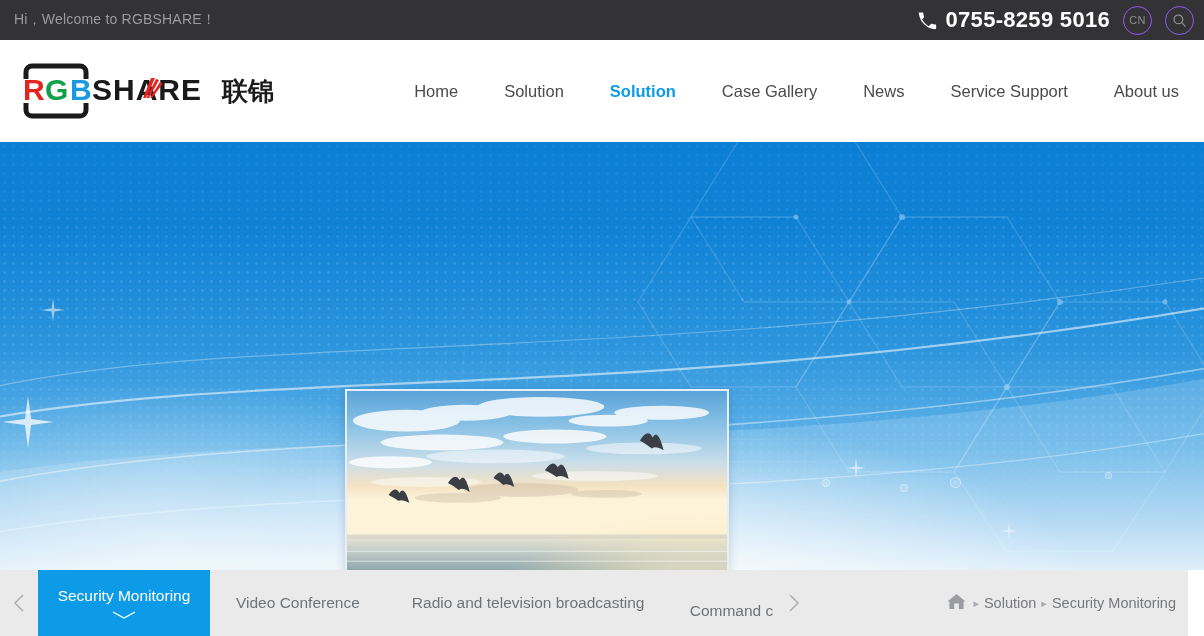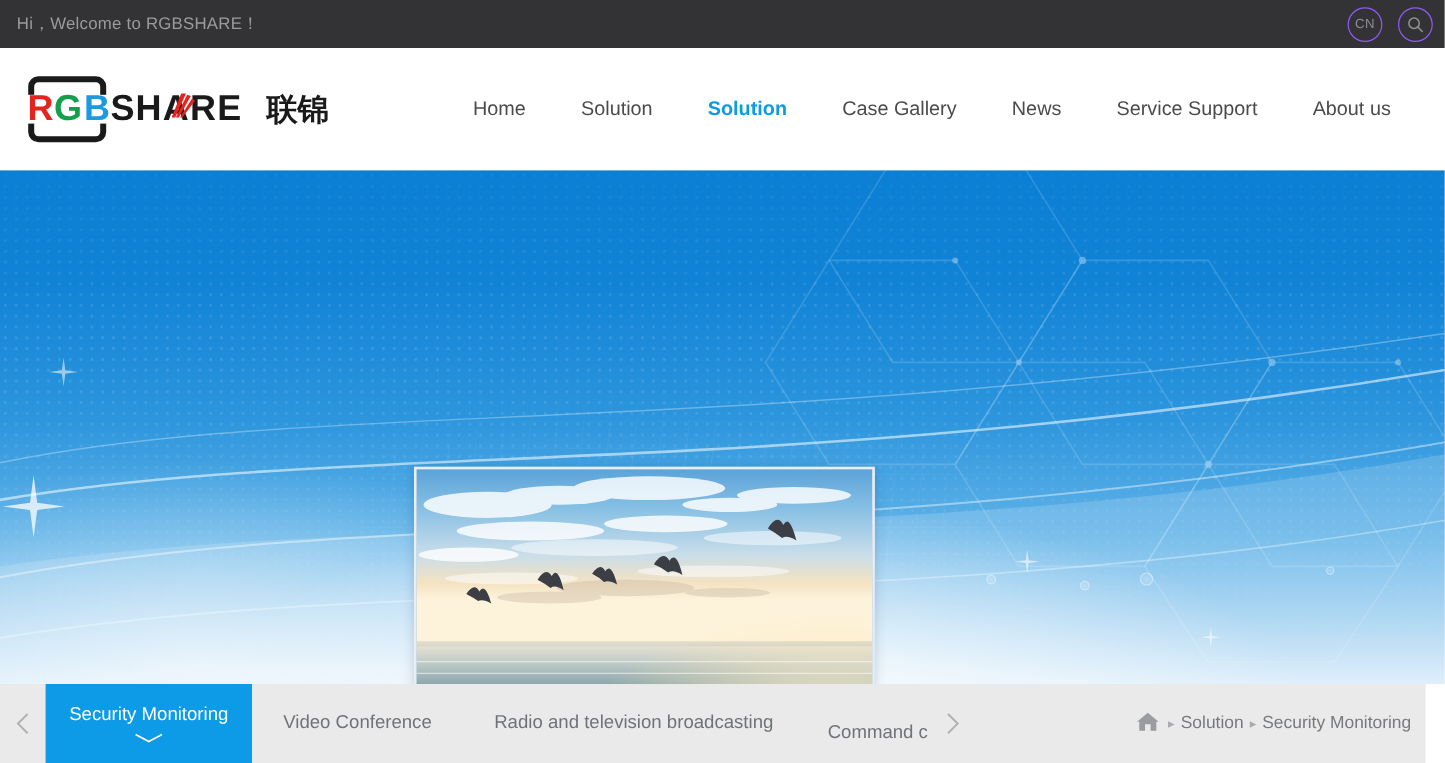--- a/index.html
+++ b/index.html
@@ -58,21 +58,21 @@
   }
   .logo {
     margin-left: 10px;
     width: 268px; height: 62px;
     display: block; flex: none;
   }
   .mainnav {
     margin-left: auto;
     display: flex; align-items: center;
     height: 100%;
-    padding-right: 22px;
+    padding-right: 2px;
   }
   .navitem {
     font-size: 16.5px;
     color: #4b4b4d;
     padding: 0 23px;
     white-space: nowrap;
     cursor: pointer;
     text-decoration: none;
     line-height: 102px;
   }
@@ -165,20 +165,28 @@
 </style>
 </head>
 <body>
 
 <div class="page">
 
   <div class="topbar">
     <span class="welcome">Hi，Welcome to RGBSHARE！</span>
 
     <div class="topbar-right">
+      <div class="phone-wrap">
+        <span class="phone-icon">
+          <svg width="20" height="20" viewBox="0 0 24 24" fill="#ffffff">
+            <path d="M6.6 10.8c1.6 3.2 4.4 6 7.6 7.6l2.5-2.5c.3-.3.8-.4 1.2-.3 1.3.4 2.6.7 4 .7.6 0 1.1.5 1.1 1.1V21c0 .6-.5 1.1-1.1 1.1C11.5 22.1 1.9 12.5 1.9 .0v0C1.9 2.5 2.4 2 3 2h3.6c.6 0 1.1.5 1.1 1.1 0 1.4.2 2.7.7 4 .1.4 0 .9-.3 1.2l-2.5 2.5z" transform="translate(0,1)"></path>
+          </svg>
+        </span>
+        <span class="phone-number">0755-8259 5016</span>
+      </div>
 
       <div class="circle-btn">
         <span>CN</span>
       </div>
 
       <div class="circle-btn">
         <span>
           <svg width="15" height="15" viewBox="0 0 16 16" fill="none" stroke="#8e8e92" stroke-width="1.4">
             <circle cx="6.8" cy="6.8" r="4.6"></circle>
             <line x1="10.3" y1="10.3" x2="14" y2="14" stroke-linecap="round"></line>

